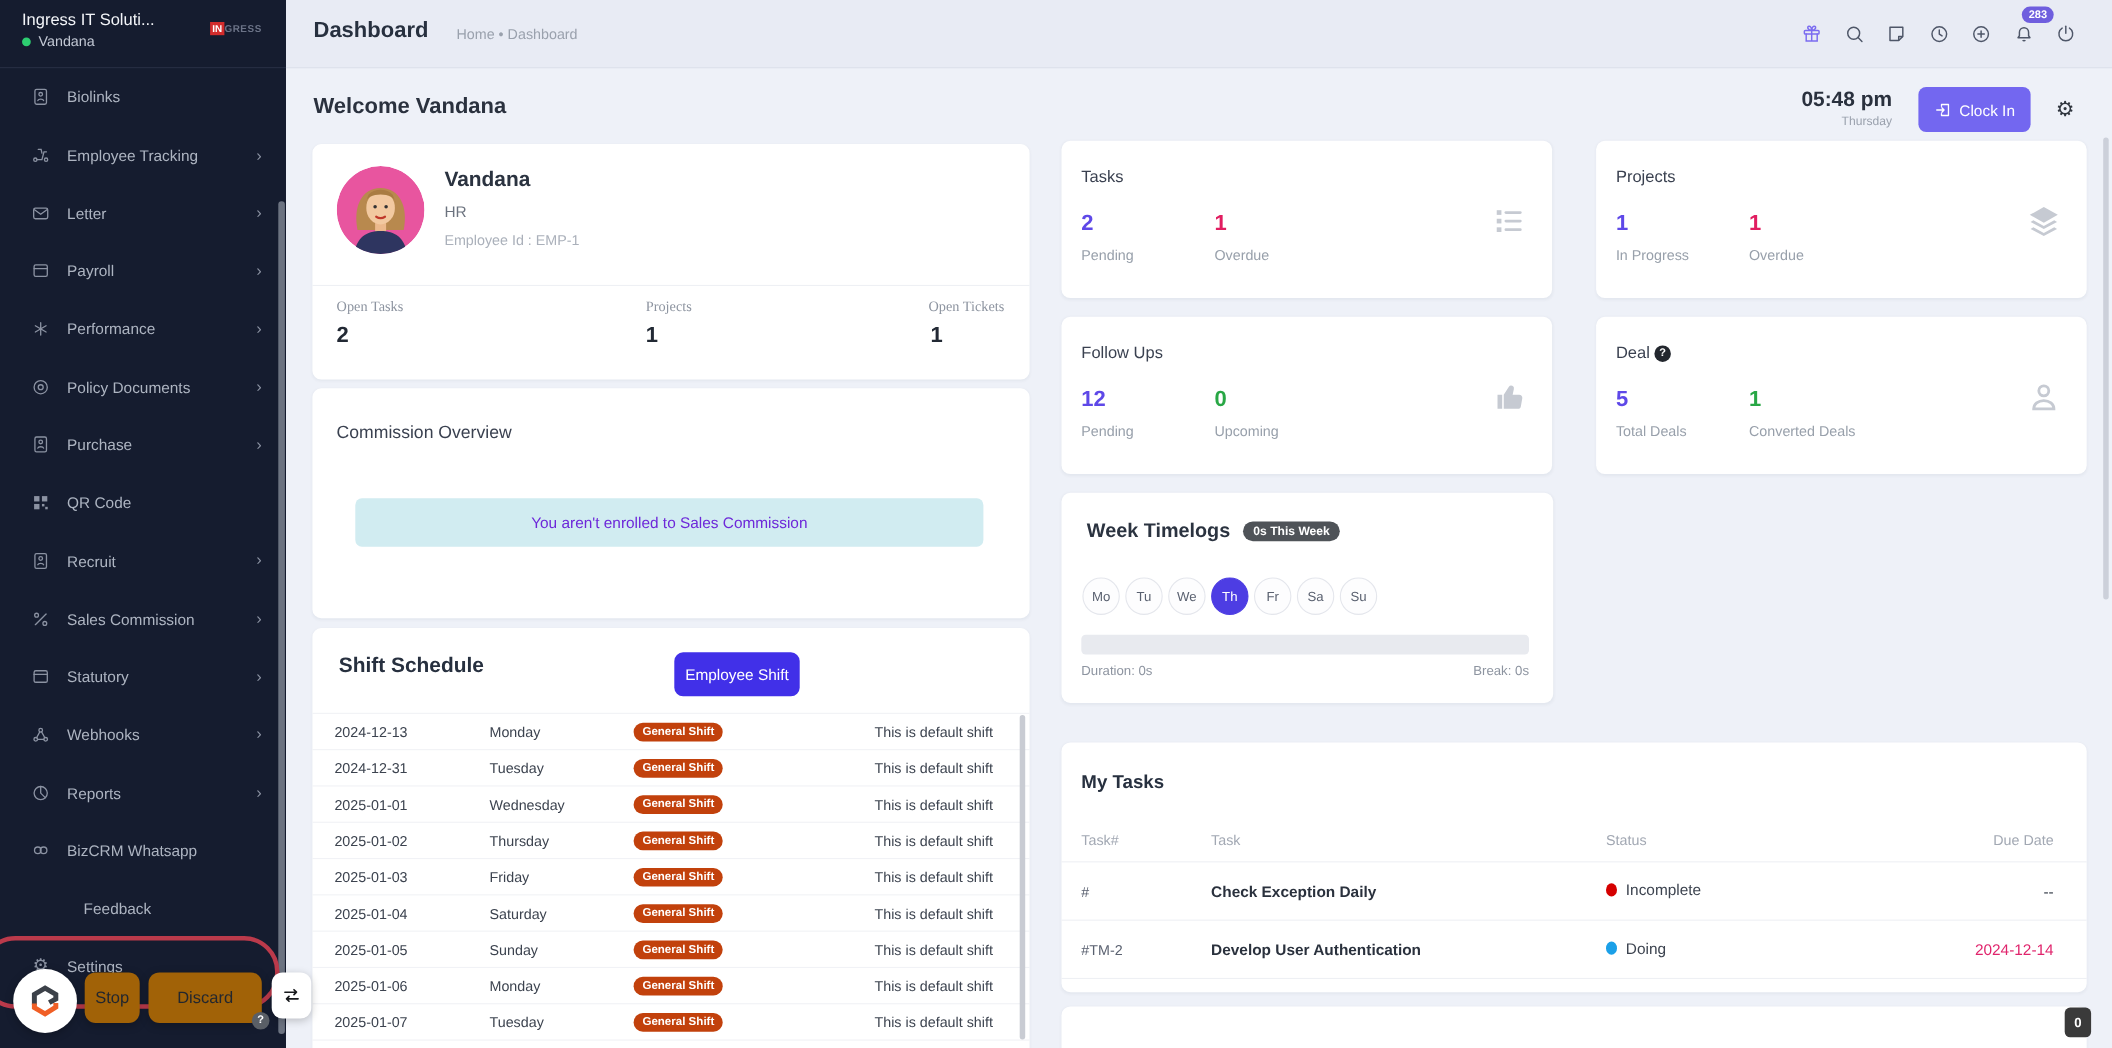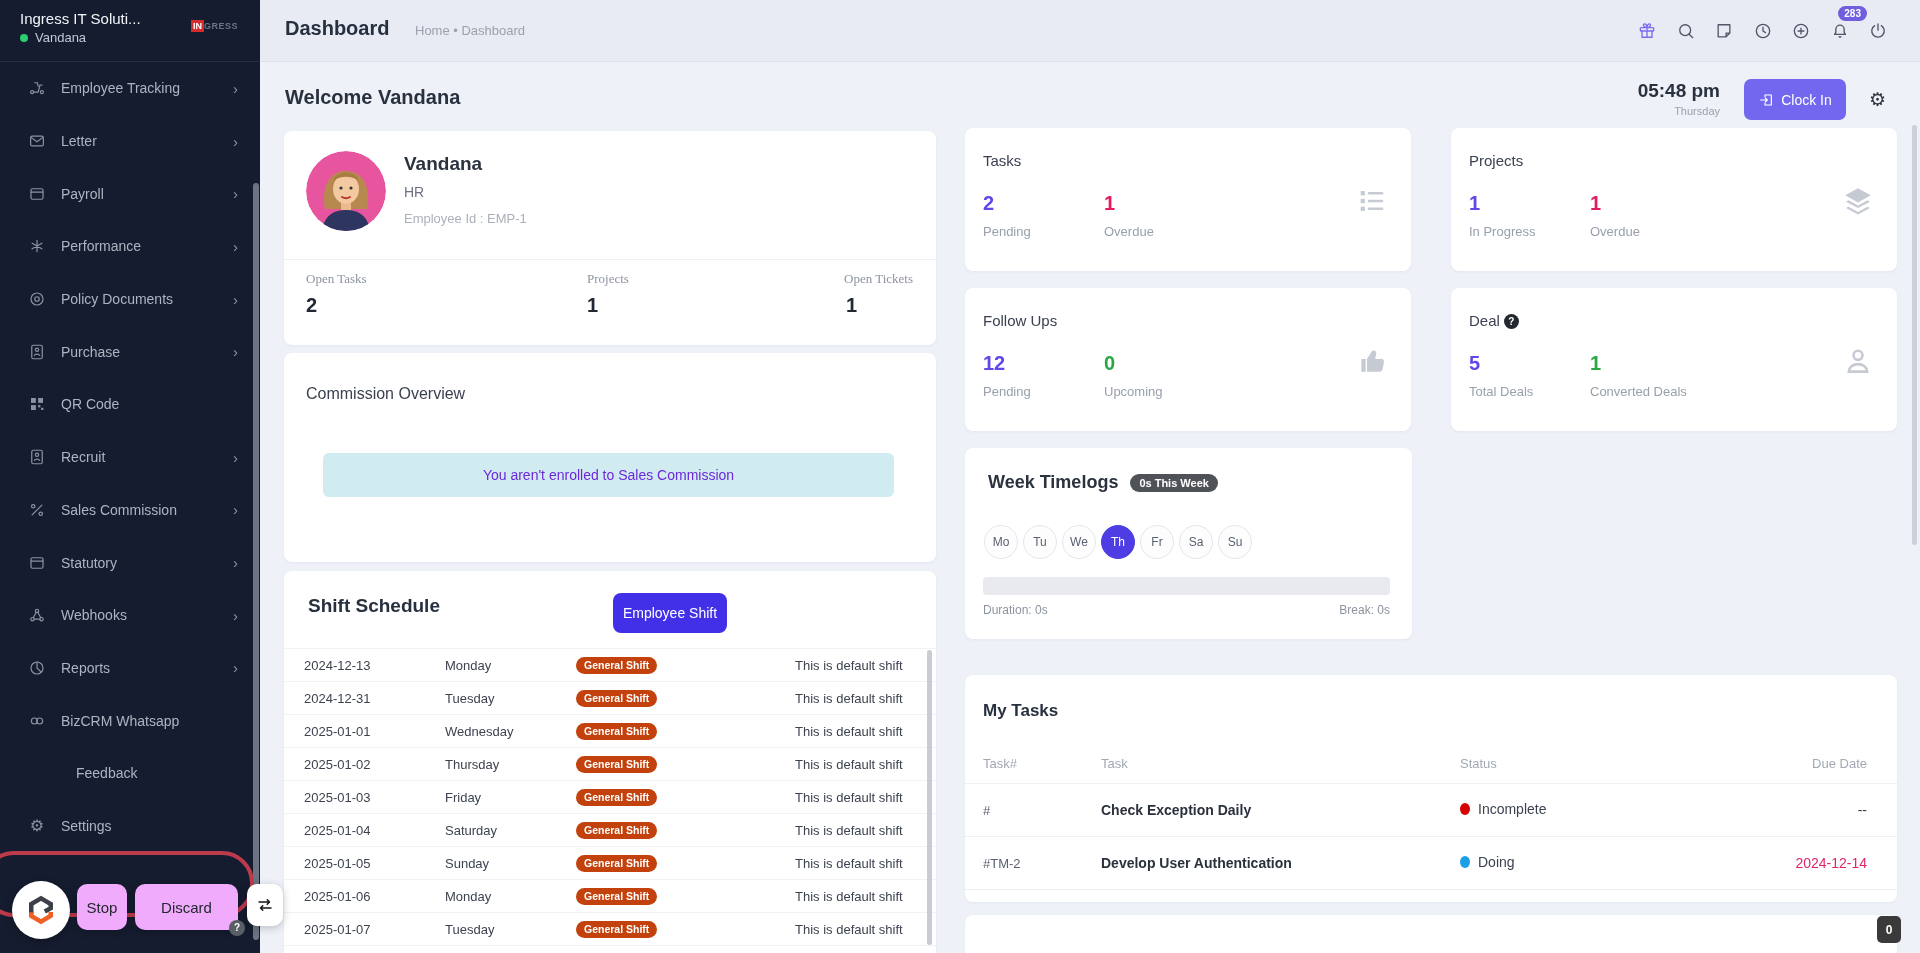--- a/index.html
+++ b/index.html
@@ -120,21 +120,21 @@
   .dot-blue { background:#1ba0e8; }
   .mt-due { position:absolute; right:30px; top:18px; font-size:14px; color:#3a414d; }
   .mt-due.pink { color:#e0246c; }
 
   .c-next { left:705px; top:915px; width:932px; height:60px; }
   .float-zero { position:absolute; left:1617px; top:916px; width:24px; height:27px; background:#3a3a3a; color:#fff; font-size:12px; font-weight:bold; border-radius:5px; display:flex; align-items:center; justify-content:center; z-index:20; }
   .page-scroll { position:absolute; left:1652px; top:125px; width:5px; height:420px; background:#ccd0da; border-radius:3px; z-index:15; }
 
   
   .ov-logo { position:absolute; left:12px; top:881px; width:58px; height:58px; background:#fff; border-radius:50%; box-shadow:0 2px 8px rgba(0,0,0,.25); z-index:50; display:flex; align-items:center; justify-content:center; cursor:pointer; }
-  .ov-btn { position:absolute; top:884px; height:46px; background:#f0abfc; border:none; border-radius:10px; box-shadow:0 2px 8px rgba(0,0,0,.22); font-size:15px; color:#23272e; cursor:pointer; z-index:50; font-family:inherit; }
+  .ov-btn { position:absolute; top:884px; height:46px; background:#a16207; border:none; border-radius:10px; box-shadow:0 2px 8px rgba(0,0,0,.22); font-size:15px; color:#23272e; cursor:pointer; z-index:50; font-family:inherit; }
   .ov-stop { left:77px; width:50px; }
   .ov-discard { left:135px; width:103px; }
   .ov-swap { position:absolute; left:247px; top:884px; width:36px; height:42px; background:#fff; border:none; border-radius:10px; box-shadow:0 2px 8px rgba(0,0,0,.22); z-index:50; cursor:pointer; display:flex; align-items:center; justify-content:center; }
   .ov-swap svg { width:18px; height:18px; color:#17191c; }
   .ov-help { position:absolute; left:229px; top:920px; width:16px; height:16px; background:#5a5f66; color:#fff; border-radius:50%; font-size:10px; font-weight:bold; text-align:center; line-height:16px; z-index:55; }
 </style>
 </head>
 <body>
 
 <div class="app">
@@ -146,20 +146,30 @@
         <span class="in">IN</span>
           <span class="gress">GRESS</span>
       </div>
       <div class="org-status">
         <span class="org-dot"></span>
         <span class="org-user">Vandana</span>
       </div>
     </div>
 
     <nav class="nav">
+      <div class="nav-item">
+        <span class="nav-ico">
+            <svg viewBox="0 0 24 24" fill="none" stroke="currentColor" stroke-width="1.6" stroke-linecap="round">
+              <rect x="5" y="3" width="14" height="18" rx="2"></rect>
+              <circle cx="12" cy="9" r="2.2"></circle>
+              <path d="M8.5 16.5c.7-2.2 6.3-2.2 7 0"></path>
+            </svg>
+          </span>
+        <span class="nav-label">Biolinks</span>
+      </div>
       <div class="nav-item">
         <span class="nav-ico">
             <svg viewBox="0 0 24 24" fill="none" stroke="currentColor" stroke-width="1.6" stroke-linecap="round">
               <circle cx="5.5" cy="17.5" r="2"></circle>
               <circle cx="18.5" cy="17.5" r="2"></circle>
               <path d="M7.5 17.5h6M13.5 17.5L16 8h3M9 5h3.5l1 4.5"></path>
             </svg>
           </span>
         <span class="nav-label">Employee Tracking</span>
         <span class="nav-chev">›</span>

